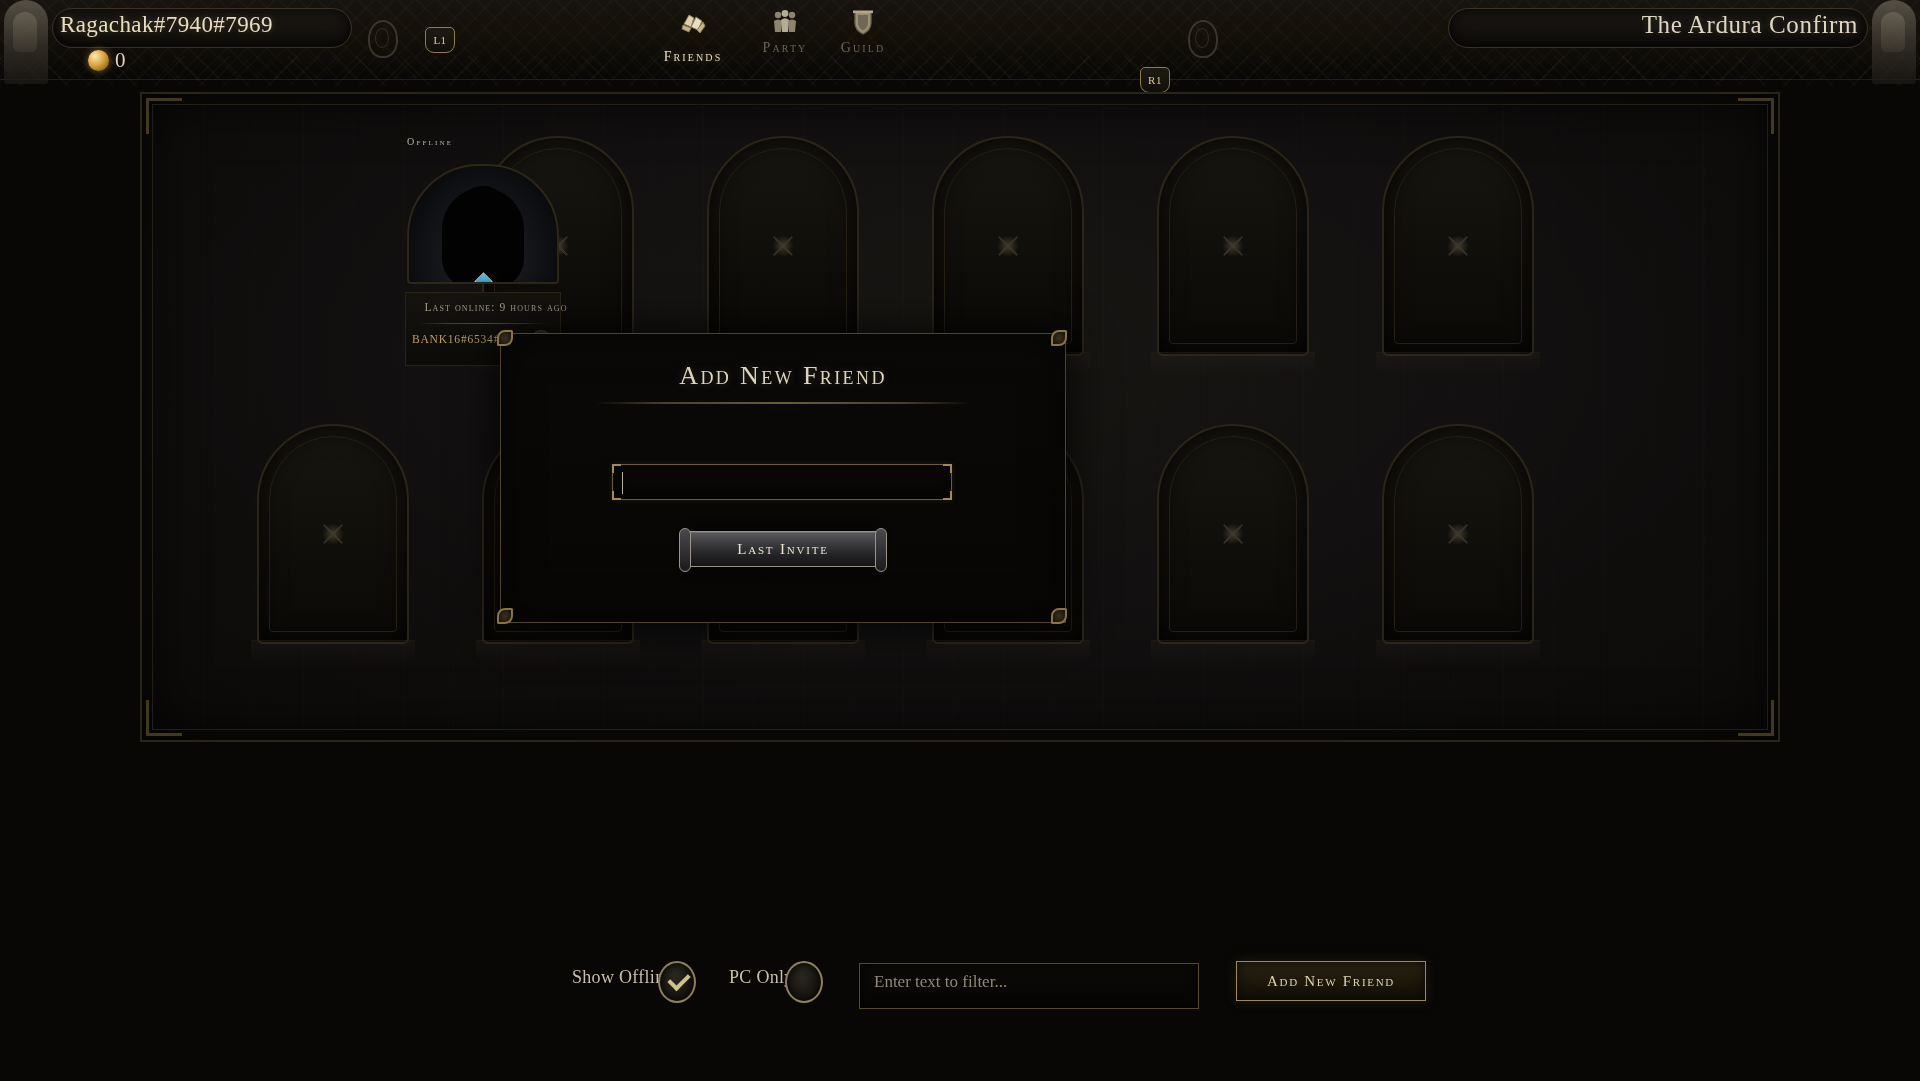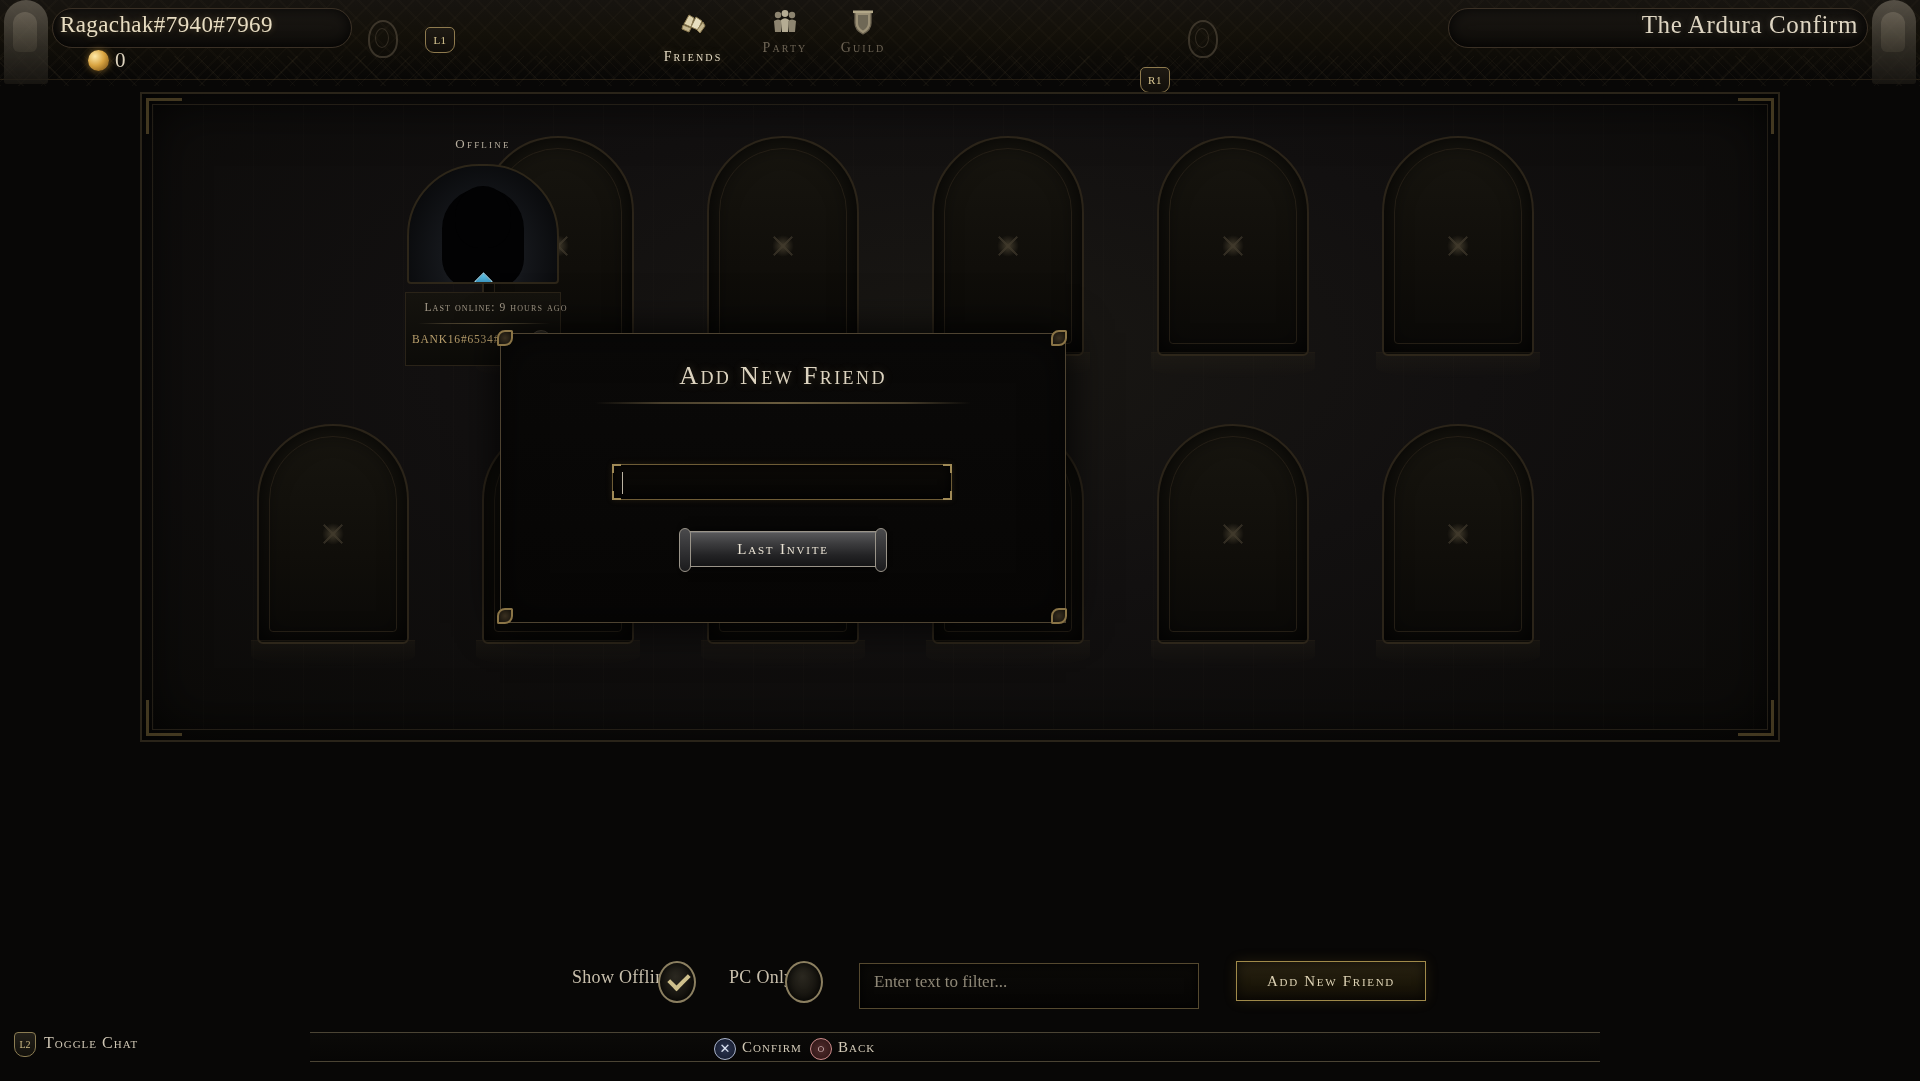--- a/index.html
+++ b/index.html
@@ -171,22 +171,22 @@
   .slot-footer {
     position:absolute; left:-6px; bottom:-22px; width:164px; height:26px;
     border-top:1px solid #2a2318; opacity:.5;
     background:linear-gradient(180deg, rgba(60,52,36,.35), transparent);
     border-radius:0 0 40% 40%;
   }
 
   
   .friend-card { position:absolute; left:265px; top:48px; width:152px; height:260px; }
   .fc-status {
-    position:absolute; left:0; top:-6px; width:152px; text-align:center;
-    font-size:13px; letter-spacing:2.2px; color:#b9b0a0;
+    position:absolute; left:0; top:-6px; width:152px; text-align:left;
+    font-size:10px; letter-spacing:2.2px; color:#b9b0a0;
     font-variant:small-caps;
   }
   .fc-portrait {
     position:absolute; left:0; top:22px; width:152px; height:120px;
     border:2px solid #2d2619; border-radius:72px 72px 4px 4px;
     background:
       radial-gradient(ellipse at 50% 78%, #2a2d33 0%, #14161a 42%, #0a0b0d 75%);
     overflow:hidden;
   }
   .fc-silhouette {
@@ -587,31 +587,14 @@
 
     <div class="filter-input">
       <span class="ph">Enter text to filter...</span>
     </div>
 
     <div class="add-friend-btn">
       <span>Add New Friend</span>
     </div>
   </div>
 
-  <div class="statusbar">
-    <div class="toggle-chat">
-      <div class="tc-key">L2</div>
-      <div class="tc-label">Toggle Chat</div>
-    </div>
-
-    <div class="prompt-strip">
-      <div class="prompt p-confirm">
-        <span class="glyph-btn">✕</span>
-        <span class="ptxt">Confirm</span>
-      </div>
-      <div class="prompt p-back">
-        <span class="glyph-btn">○</span>
-        <span class="ptxt">Back</span>
-      </div>
-    </div>
-  </div>
 
 </div>
 
 </body></html>

